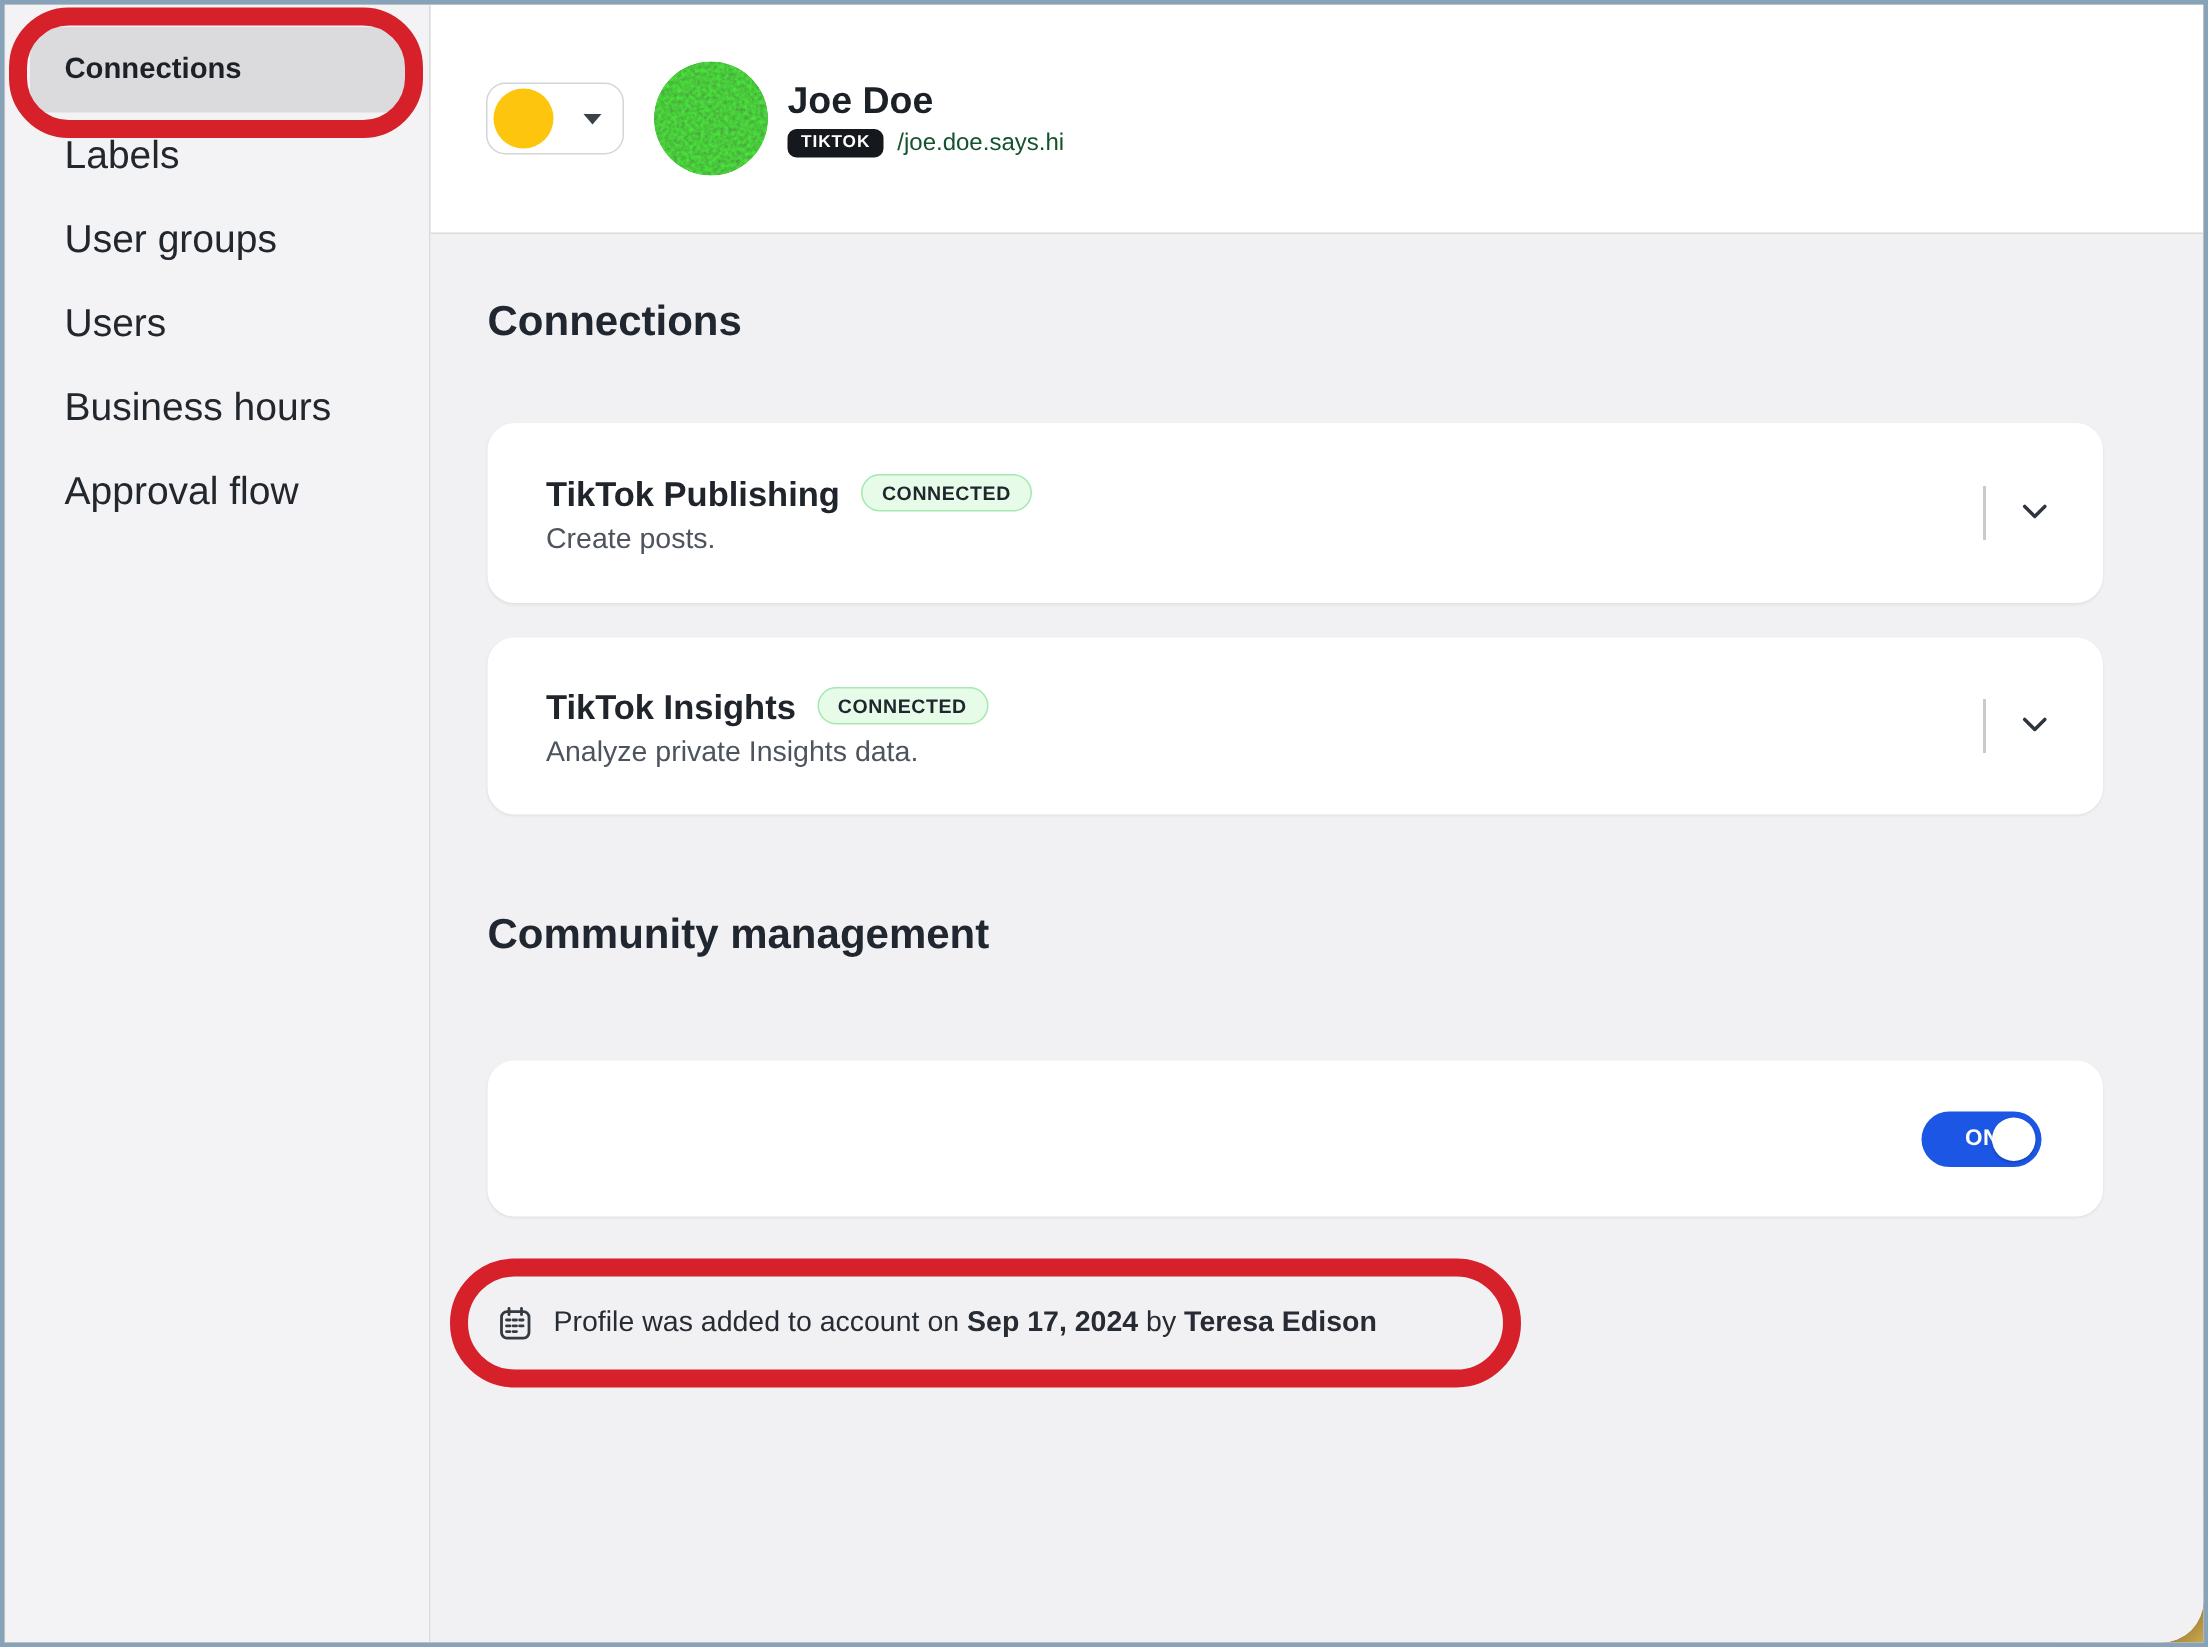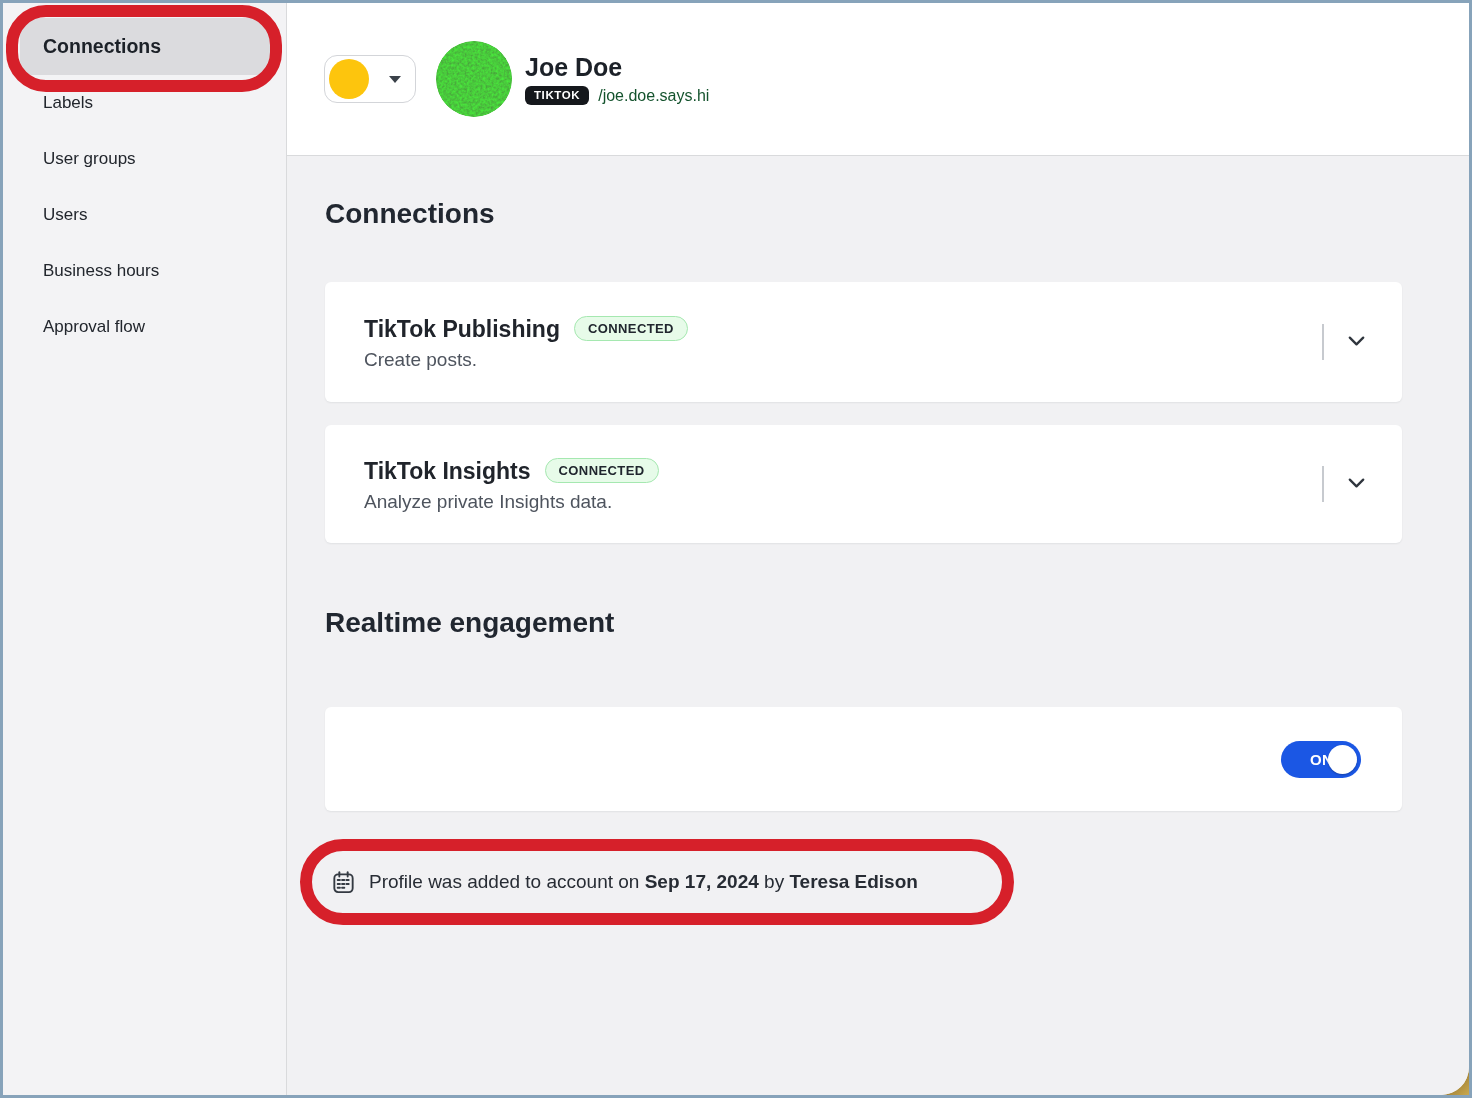--- a/index.html
+++ b/index.html
@@ -20,21 +20,21 @@
   }
   .app{position:absolute;inset:0;display:flex;background:#f1f1f3;border-bottom-right-radius:28px;overflow:hidden;}
 
   
   .sidebar{position:relative;width:284px;flex-shrink:0;background:#f3f3f5;border-right:1px solid #d9dadc;padding-top:15px;}
   .side-pill{
     position:relative;margin-left:17px;width:250px;height:57px;border-radius:10px;
     background:#dbdbde;display:flex;align-items:center;padding-left:23px;
     font-size:19.5px;font-weight:700;color:#1c2128;cursor:pointer;
   }
-  .side-item{height:56px;display:flex;align-items:center;padding-left:40px;font-size:17px;color:#22262d;cursor:pointer;text-align:center;}
+  .side-item{height:56px;display:flex;align-items:center;padding-left:40px;font-size:26px;color:#22262d;cursor:pointer;text-align:center;}
   .side-item:first-of-type{margin-top:4px;}
   .ring{
     position:absolute;border:12px solid var(--accent-red,#d6202a);border-radius:42px;
     pointer-events:none;z-index:5;background:transparent;
   }
   .ring-sidebar{left:3px;top:2px;width:276px;height:87px;border-radius:40px;}
 
   
   .main{flex:1;display:flex;flex-direction:column;min-width:0;}
   .topbar{
@@ -62,21 +62,21 @@
     display:flex;align-items:center;gap:10px;padding:0 18px;font-size:19px;color:#20242b;cursor:pointer;
   }
   .tz-label{font-weight:700;}
   .icon-btn{background:none;border:none;cursor:pointer;display:flex;align-items:center;padding:0;}
 
   
   .content{flex:1;background:#f1f1f3;padding:40px 67px 0 38px;position:relative;min-width:0;}
   .section-h{font-size:28px;font-weight:600;color:#212730;line-height:36px;}
   .section-h.engagement{margin-top:60px;line-height:40px;}
   .card{
-    background:#fff;border-radius:6px;box-shadow:0 1px 2px rgba(20,24,31,.07);
+    background:#fff;border-radius:18px;box-shadow:0 1px 2px rgba(20,24,31,.07);
     display:flex;align-items:center;padding-left:39px;
   }
   .card.c1{margin-top:50px;height:120px;}
   .card.c2{margin-top:23px;height:118px;}
   .card.c3{margin-top:64px;height:104px;}
   .title-row{display:flex;align-items:center;gap:14px;}
   .card-title{font-size:23px;font-weight:600;color:#20242b;line-height:30px;}
   .card-title.sm{font-size:22px;}
   .status-badge{
     font-size:13px;font-weight:700;letter-spacing:.4px;color:#20262e;
@@ -209,21 +209,21 @@
             <button class="chev-btn">
               <span>
                 <svg width="23" height="23" viewBox="0 0 24 24">
                     <path d="M5 9l7 7 7-7" fill="none" stroke="#2f353d" stroke-width="2.4" stroke-linecap="round" stroke-linejoin="round"></path>
                   </svg>
               </span>
             </button>
           </div>
         </section>
 
-        <h2 class="section-h engagement">Realtime engagement</h2>
+        <h2 class="section-h engagement">Community management</h2>
 
         <section class="card c3">
           <div class="card-right" style="padding-right:0;">
             <button class="toggle">
               <span class="toggle-text">ON</span>
               <span class="knob"></span>
             </button>
           </div>
         </section>
 

